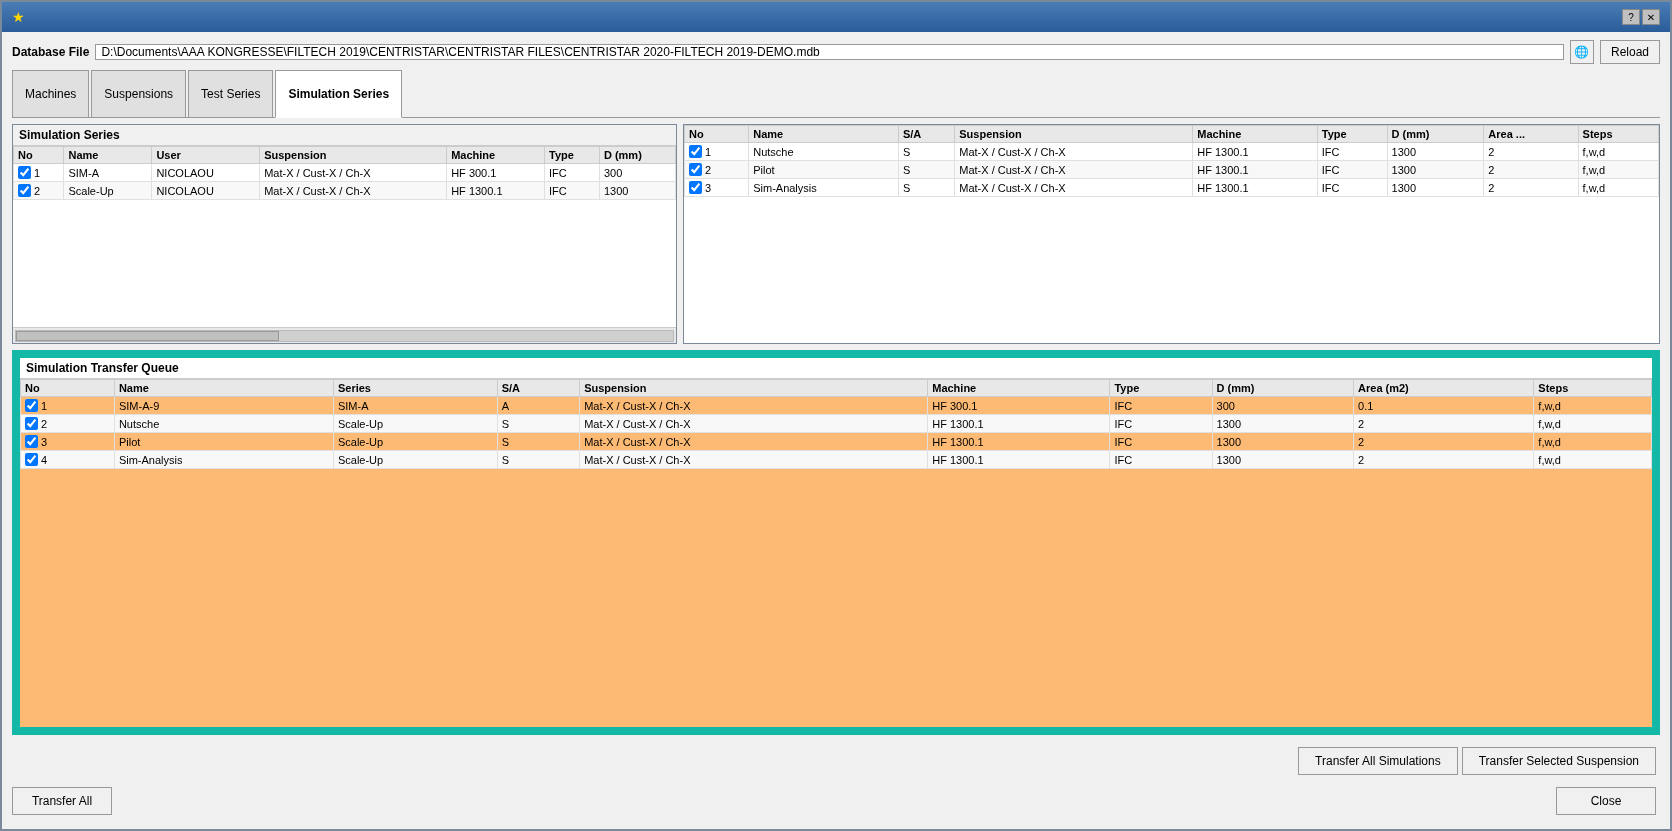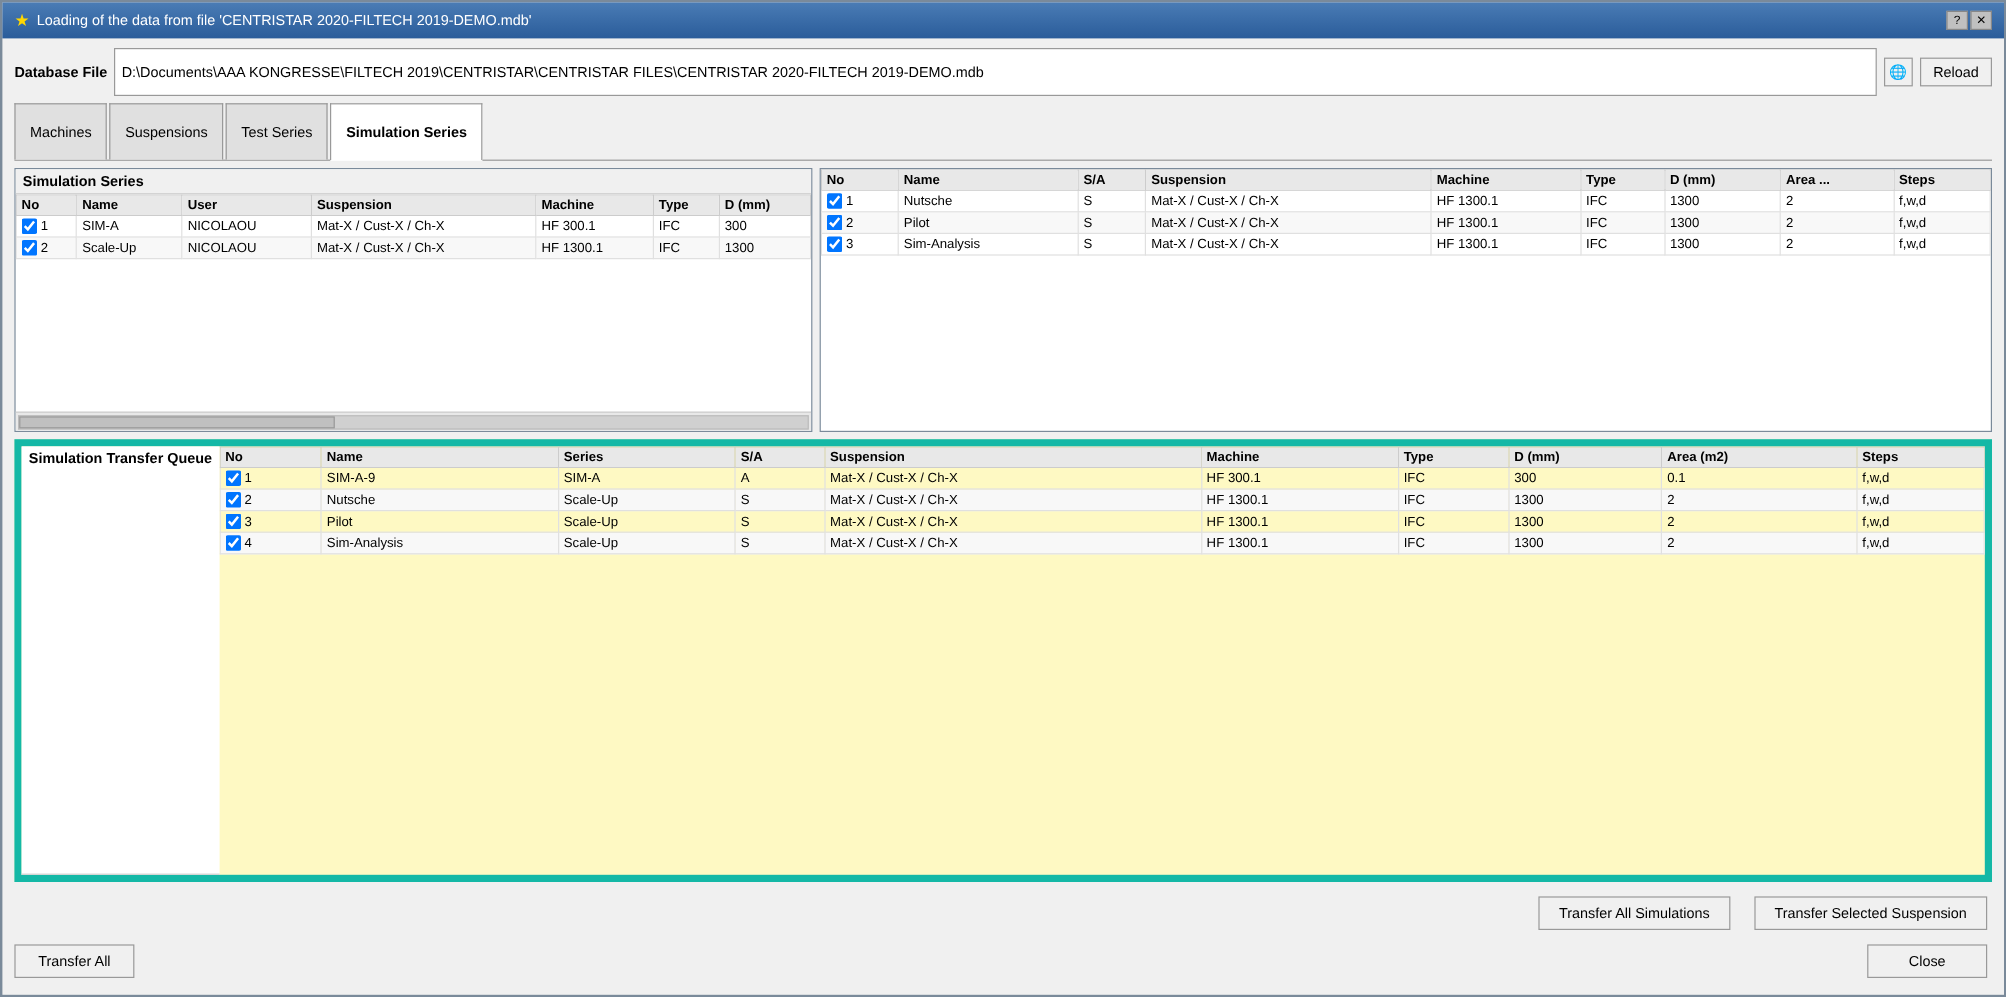--- a/index.html
+++ b/index.html
@@ -72,21 +72,21 @@
     }
     .db-label {
       font-weight: bold;
       white-space: nowrap;
     }
     .db-path {
       flex: 1;
       border: 1px solid #999;
       background: white;
       padding: 3px 5px;
-      height: 40px;
+      height: 16px;
       font-size: 12px;
     }
     .db-icon-btn {
       width: 24px;
       height: 24px;
       background: #f0f0f0;
       border: 1px solid #999;
       display: flex;
       align-items: center;
       justify-content: center;
@@ -185,31 +185,31 @@
       height: 13px;
       cursor: pointer;
     }
     .queue-section {
       flex: 1;
       display: flex;
       flex-direction: column;
       min-height: 0;
     }
     .queue-panel {
-      border: 6px solid #14b8a6;
-      background: #fef9c3;
-      flex: 1;
-      display: flex;
-      flex-direction: row;
+      border: 8px solid #14b8a6;
+      background: #fdba74;
+      flex: 1;
+      display: flex;
+      flex-direction: column;
       min-height: 0;
     }
     .bottom-buttons {
       display: flex;
       justify-content: flex-end;
-      gap: 20px;
+      gap: 4px;
       padding: 6px 4px 2px 0;
       flex-shrink: 0;
     }
     .bottom-btn {
       background: #f0f0f0;
       border: 1px solid #999;
       padding: 6px 16px;
       cursor: pointer;
       font-size: 12px;
       min-width: 100px;
@@ -257,21 +257,20 @@
     }
   </style>
 </head>
 <body>
 
 <div class="window">
 
   <div class="titlebar">
     <div class="titlebar-left">
       <span class="titlebar-icon">★</span>
-      <span class="titlebar-title">Loading of the data from file 'CENTRISTAR 2020-FILTECH 2019-DEMO.mdb'</span>
     </div>
     <div class="titlebar-buttons">
       <div class="title-btn">?</div>
       <div class="title-btn">✕</div>
     </div>
   </div>
 
   <div class="content-area">
 
     <div class="db-row">

